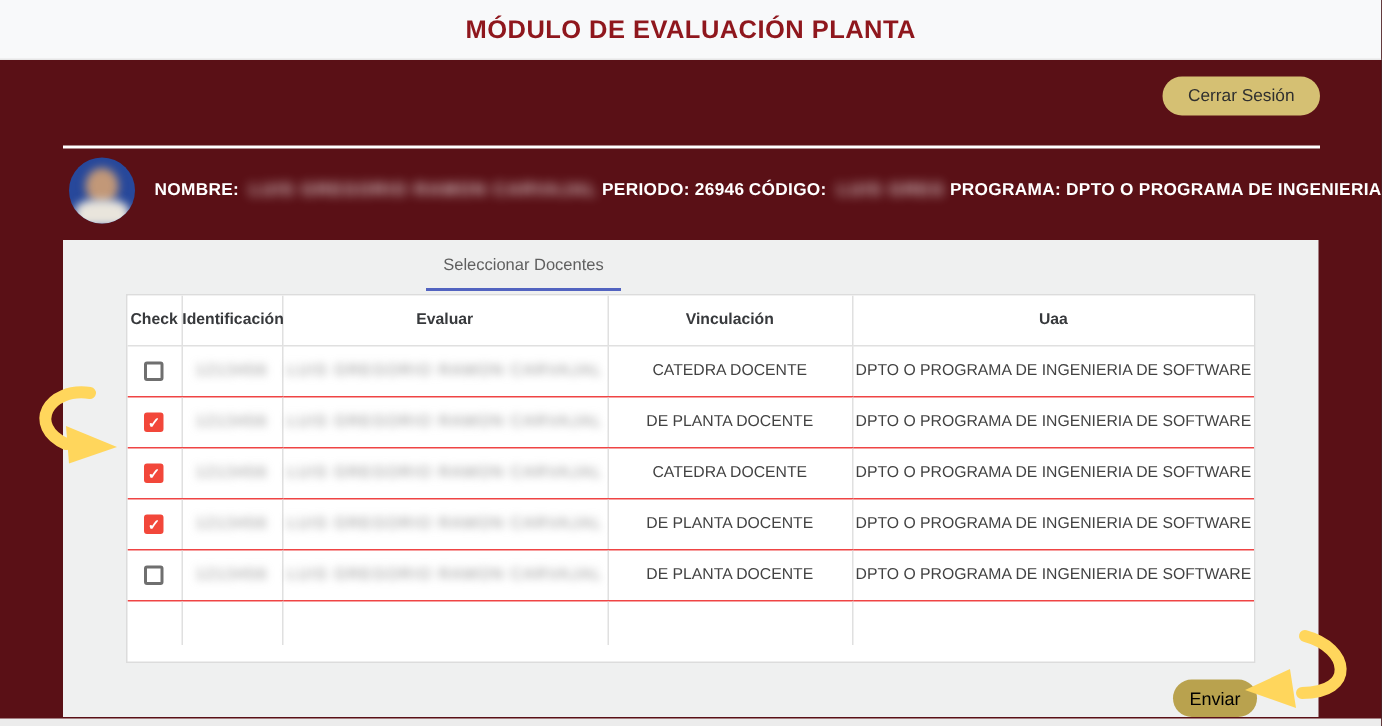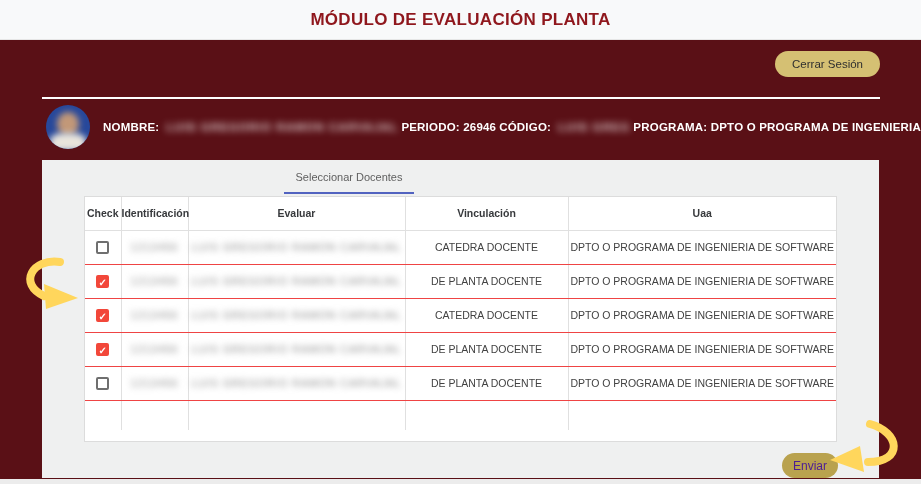--- a/index.html
+++ b/index.html
@@ -59,21 +59,21 @@
   .blur-dark { color:#8d8d8d; filter:blur(3px); letter-spacing:1px; }
 
   
   .cb { display:inline-block; width:13px; height:13px; border:2px solid #6f6f6f;
         border-radius:2px; background:#fff; vertical-align:middle; cursor:pointer;
         font-size:10px; line-height:12px; color:#ffffff; font-weight:bold; text-align:center; }
   .cb.checked { border-color:#f2473a; background:#f2473a; }
 
   
   .submit-btn { position:absolute; left:740px; top:293px; width:56px; height:25px;
-                background:#b9a24e; color:#4c1d95; font-size:12px; border-radius:13px; }
+                background:#b9a24e; color:#000000; font-size:12px; border-radius:13px; }
 
   
   .arrow-svg { position:absolute; z-index:5; }
   #left-arrow { left:10px; top:254px; }
   #right-arrow { left:818px; top:416px; }
 
   
   .bottom-strip { position:absolute; left:0; bottom:0; width:921px; height:5px; background:#ececec; }
 </style>
 </head>

